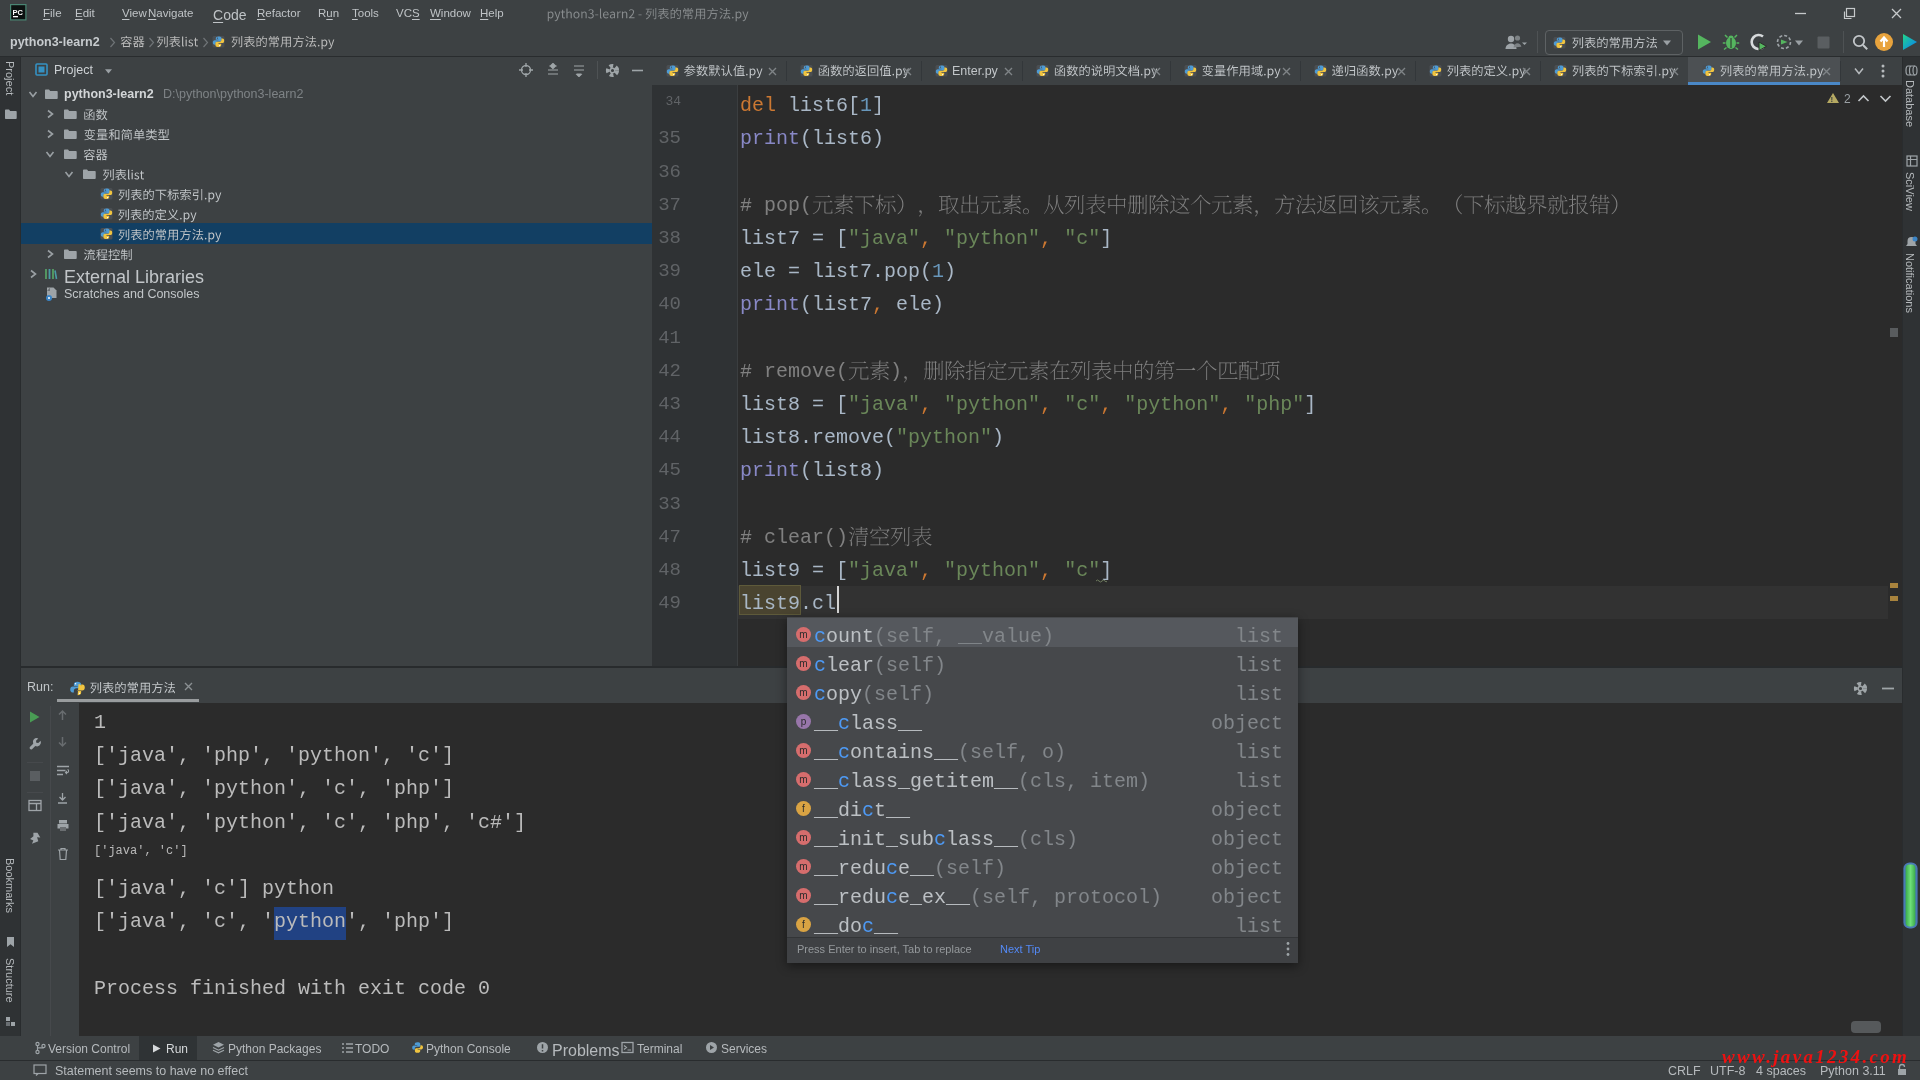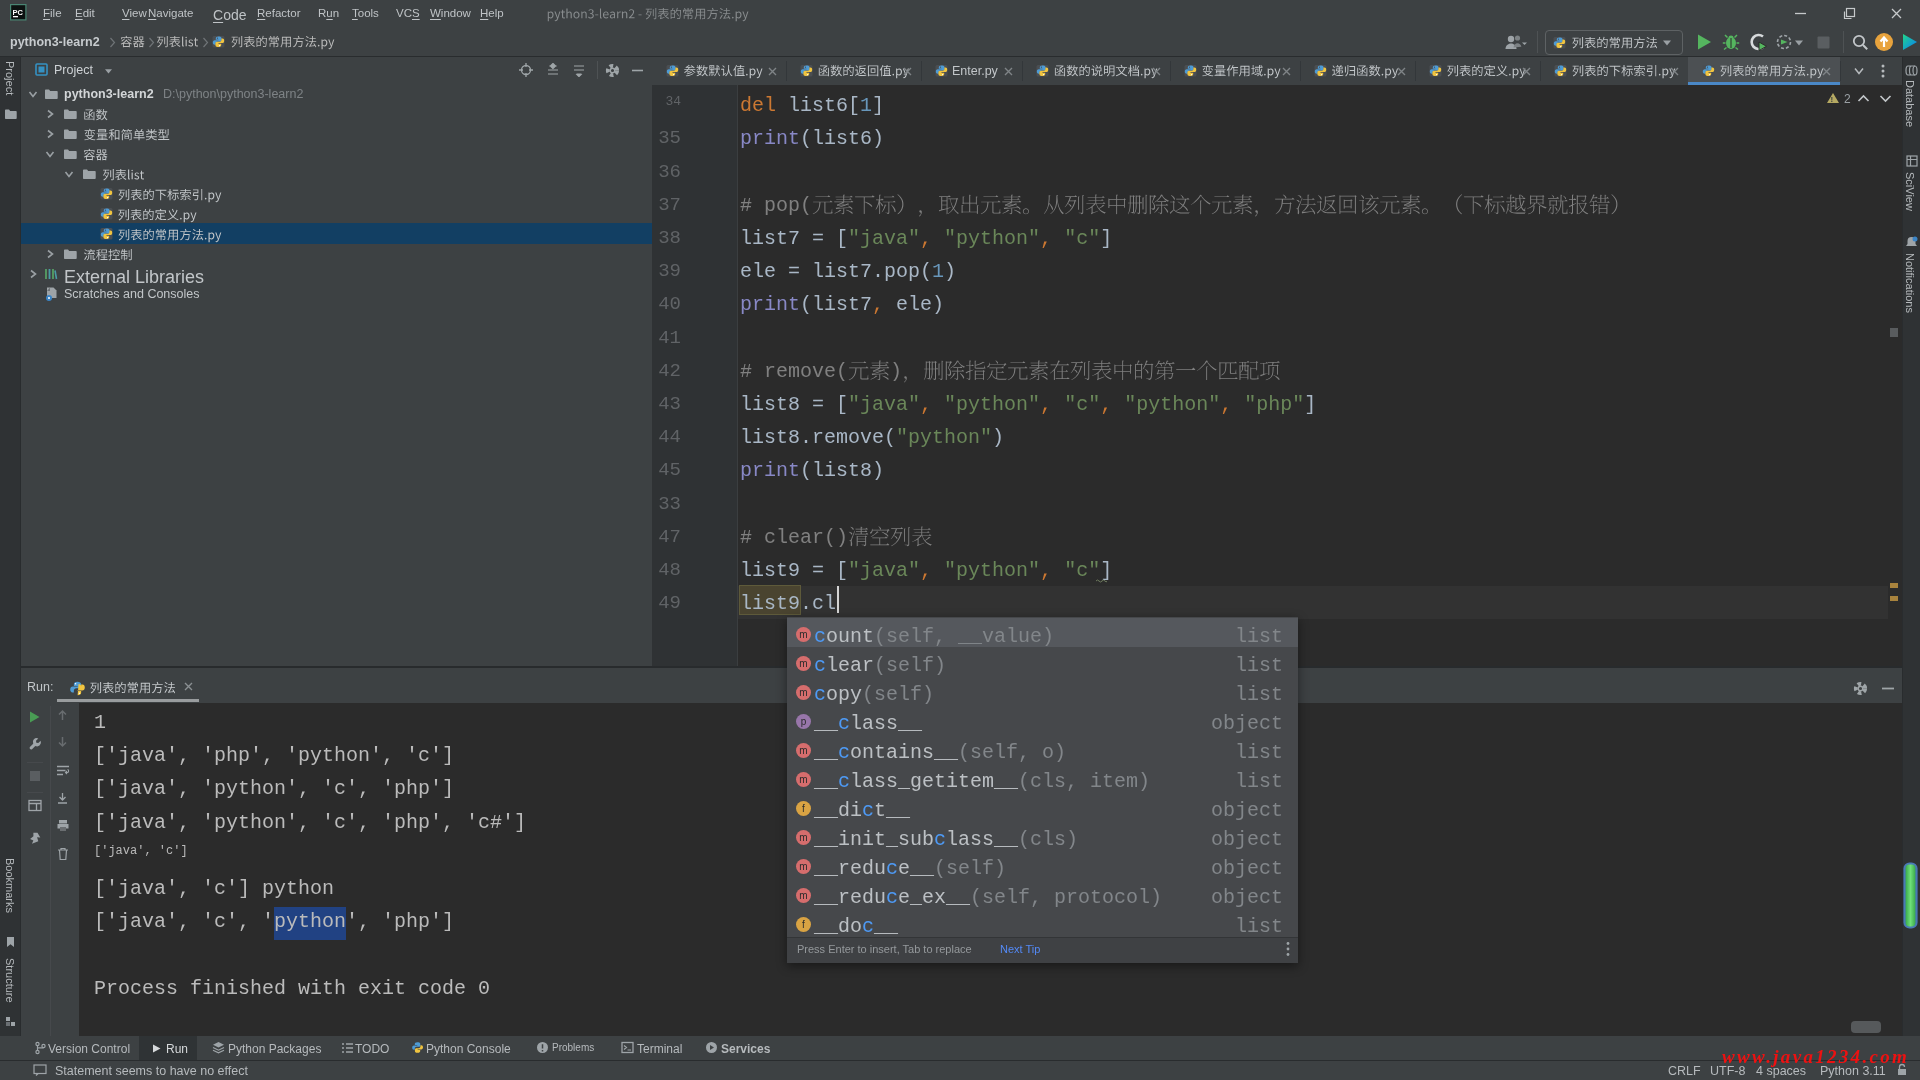--- a/index.html
+++ b/index.html
@@ -627,31 +627,31 @@
 <div style="position:absolute;left:355px;top:1042px;font-family:'Liberation Sans',monospace;font-size:12px;color:#b6babd;white-space:pre;">TODO</div>
 <svg style="position:absolute;left:411px;top:1041px;" width="13" height="13" viewBox="0 0 13 13">
     <path d="M6.2 1.2c-1.6 0-2.4.7-2.4 1.8v1.1h2.5v.5H3c-1.1 0-1.8.8-1.8 2.1 0 1.2.6 2 1.7 2h.9V7.5c0-.9.8-1.7 1.8-1.7h2.2c.8 0 1.5-.7 1.5-1.6V3c0-1-.8-1.8-1.9-1.8z" fill="#4e9bd4"></path>
     <path d="M6.8 11.8c1.6 0 2.4-.7 2.4-1.8V8.9H6.7v-.5h3.5c1.1 0 1.8-.8 1.8-2.1 0-1.2-.6-2-1.7-2h-.9v1.2c0 .9-.8 1.7-1.8 1.7H5.4c-.8 0-1.5.7-1.5 1.6v1.2c0 1 .8 1.8 1.9 1.8z" fill="#f0c440"></path>
   </svg>
 <div style="position:absolute;left:426px;top:1042px;font-family:'Liberation Sans',monospace;font-size:12px;color:#b6babd;white-space:pre;">Python Console</div>
 <svg style="position:absolute;left:536px;top:1041px;" width="13" height="13" viewBox="0 0 13 13">
     <circle cx="6.5" cy="6.5" r="5.5" fill="#9ea4a8"></circle>
     <path d="M6.5 3.2v4.2M6.5 9v1.4" stroke="#3d4143" stroke-width="1.5"></path>
   </svg>
-<div style="position:absolute;left:552px;top:1042px;font-family:'Liberation Sans',monospace;font-size:10px;color:#b6babd;white-space:pre;">Problems</div>
+<div style="position:absolute;left:552px;top:1042px;font-family:'Liberation Sans',monospace;font-size:16px;color:#b6babd;white-space:pre;">Problems</div>
 <svg style="position:absolute;left:621px;top:1041px;" width="13" height="13" viewBox="0 0 13 13">
     <rect x="1" y="1.5" width="11" height="10" fill="none" stroke="#9ea4a8" stroke-width="1.3"></rect>
     <path d="M3 4.5 5.5 6.5 3 8.5M6.5 9h3.5" stroke="#9ea4a8" stroke-width="1.2" fill="none"></path>
   </svg>
 <div style="position:absolute;left:637px;top:1042px;font-family:'Liberation Sans',monospace;font-size:12px;color:#b6babd;white-space:pre;">Terminal</div>
 <svg style="position:absolute;left:705px;top:1041px;" width="13" height="13" viewBox="0 0 13 13">
     <circle cx="6.5" cy="6.5" r="5.5" fill="#9ea4a8"></circle>
     <path d="M5 4 9 6.5 5 9z" fill="#3d4143"></path>
   </svg>
-<div style="position:absolute;left:721px;top:1042px;font-family:'Liberation Sans',monospace;font-size:12px;color:#b6babd;white-space:pre;font-weight:bold;">Services</div>
+<div style="position:absolute;left:721px;top:1042px;font-family:'Liberation Sans',monospace;font-size:12px;color:#b6babd;white-space:pre;">Services</div>
 <div class="" style="position:absolute;left:0px;top:1060px;width:1920px;height:20px;background:#3d4143;border-top:1px solid #292c2e"></div>
 <svg style="position:absolute;left:33px;top:1064px;" width="14" height="12" viewBox="0 0 14 12">
     <rect x="1" y="1" width="12" height="8.5" fill="none" stroke="#9ea4a8" stroke-width="1.2"></rect>
     <path d="M3 11.5 5 9.5" stroke="#9ea4a8" stroke-width="1.2"></path>
   </svg>
 <div style="position:absolute;left:55px;top:1064px;font-family:'Liberation Sans',monospace;font-size:12.5px;color:#b6babd;white-space:pre;">Statement seems to have no effect</div>
 <div style="position:absolute;left:1668px;top:1064px;font-family:'Liberation Sans',monospace;font-size:12.5px;color:#b6babd;white-space:pre;">CRLF</div>
 <div style="position:absolute;left:1710px;top:1064px;font-family:'Liberation Sans',monospace;font-size:12.5px;color:#b6babd;white-space:pre;">UTF-8</div>
 <div style="position:absolute;left:1756px;top:1064px;font-family:'Liberation Sans',monospace;font-size:12.5px;color:#b6babd;white-space:pre;">4 spaces</div>
 <div style="position:absolute;left:1820px;top:1064px;font-family:'Liberation Sans',monospace;font-size:12.5px;color:#b6babd;white-space:pre;">Python 3.11</div>

